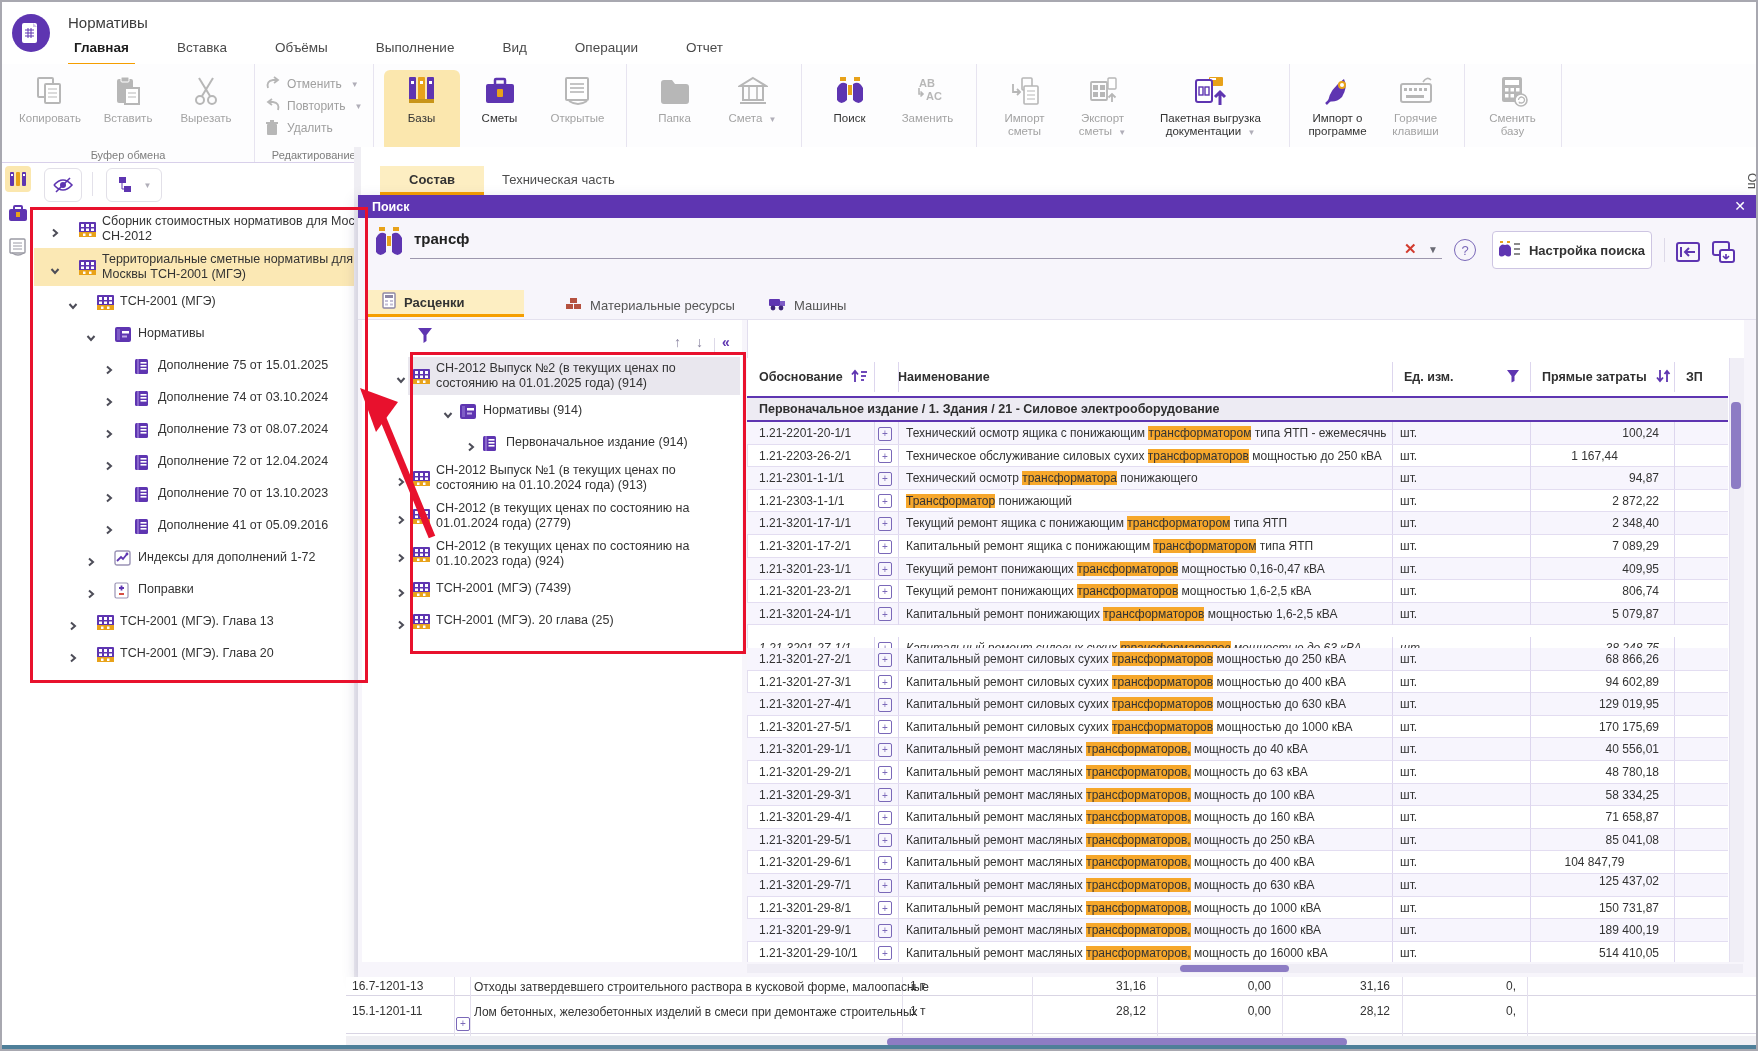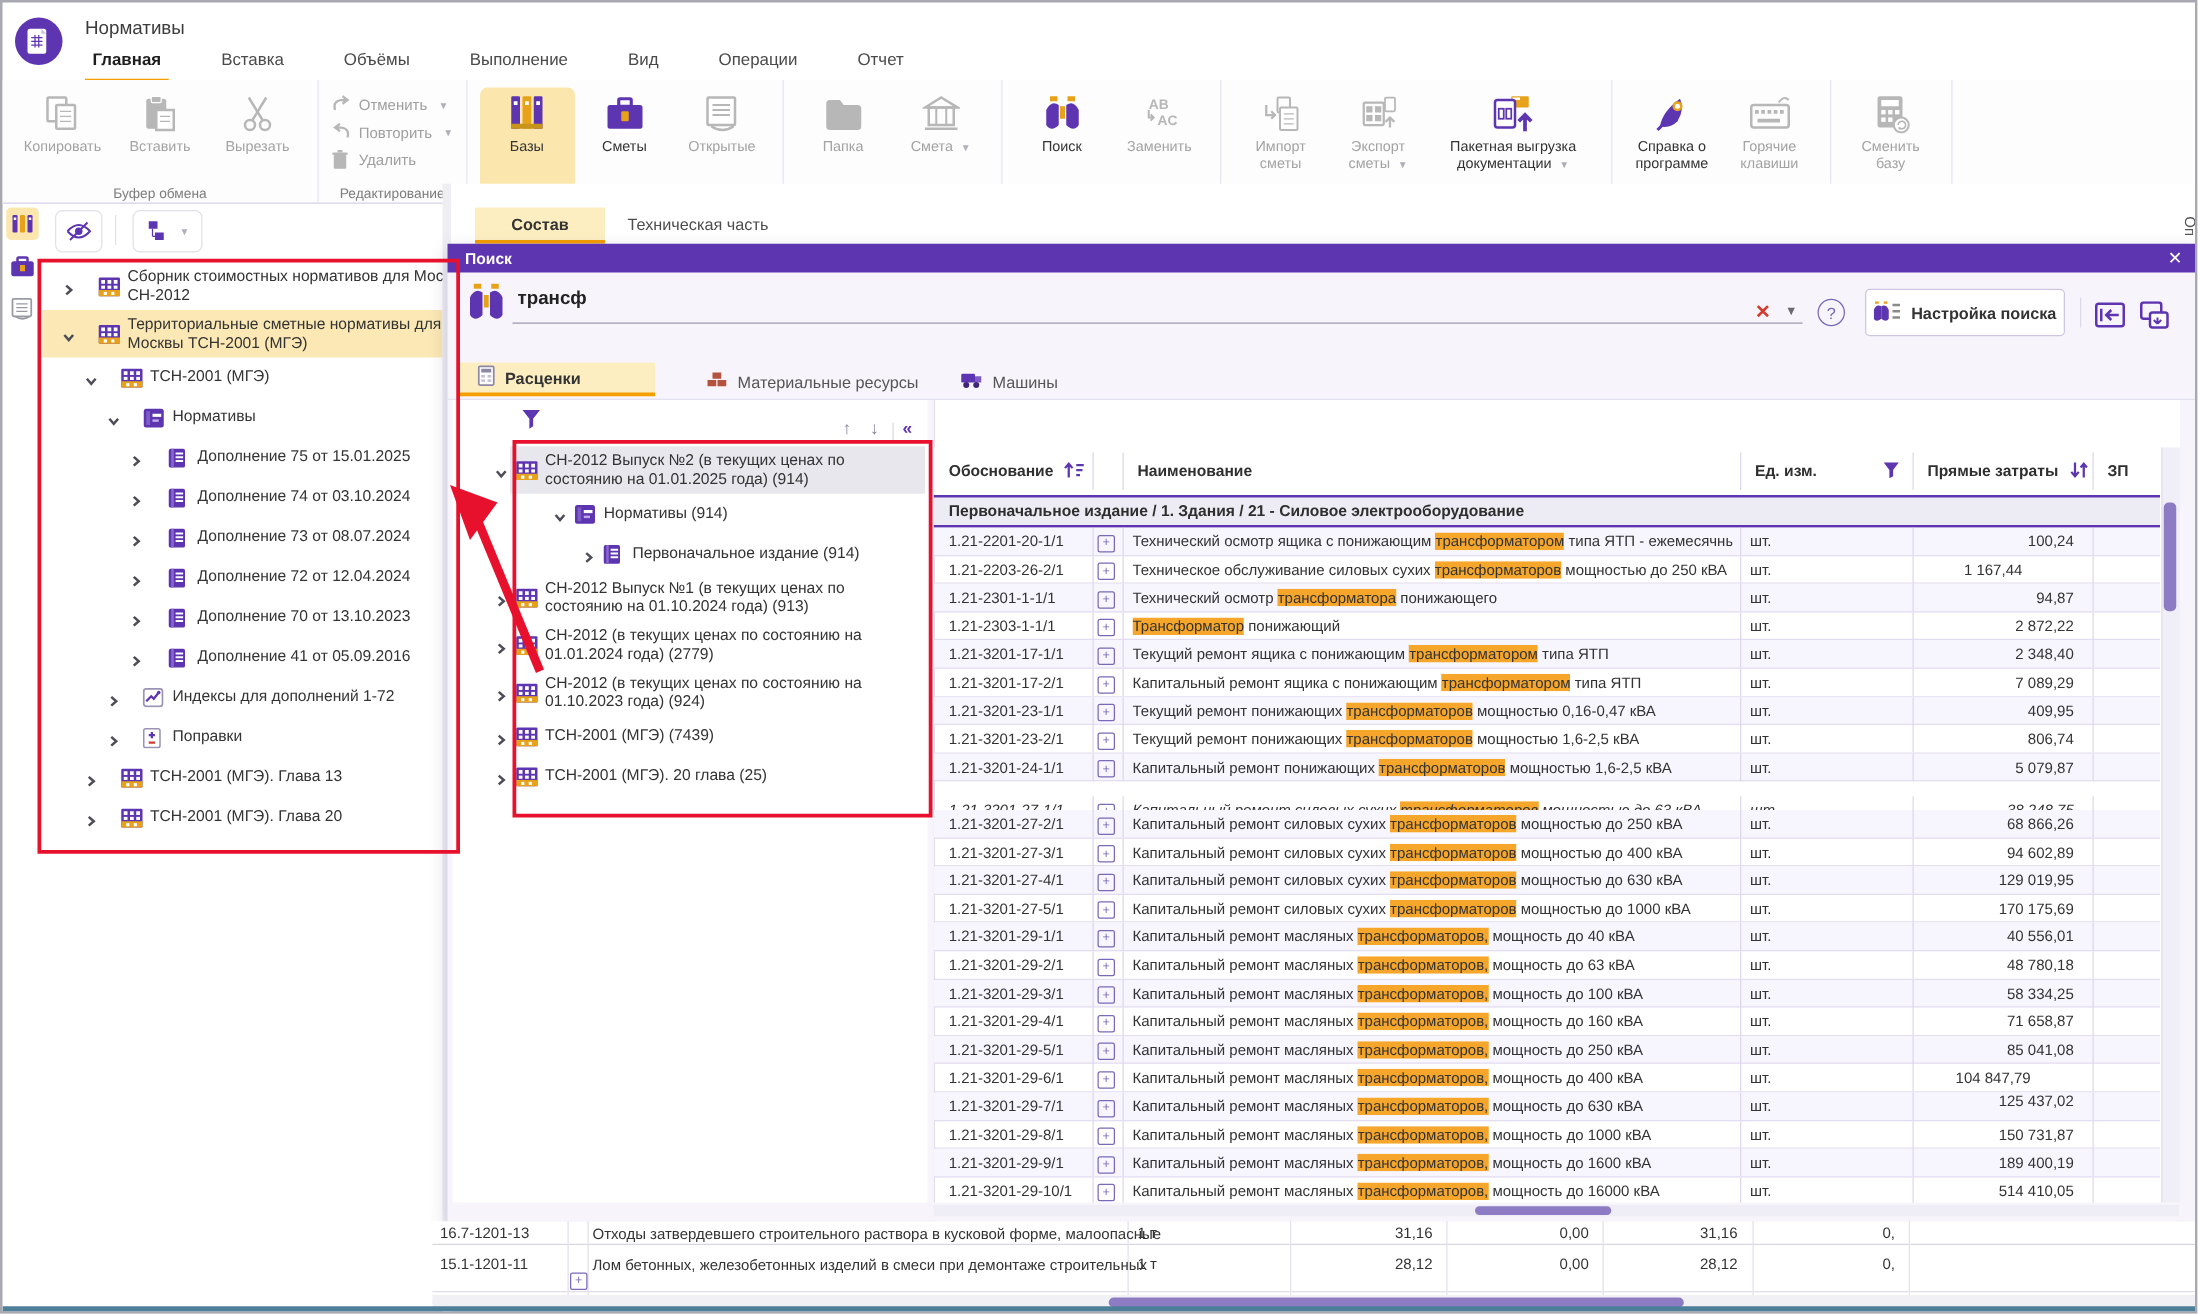--- a/index.html
+++ b/index.html
@@ -286,21 +286,21 @@
       <div class="rgroup">
         <div class="rbtn">
           <span class="ric">
             <svg width="32" height="32" viewBox="0 0 32 32">
               <path d="M6 26 q2 -12 16 -22 q4 8 -2 18 q-6 6 -14 4" fill="#5e35b1"></path>
               <circle cx="20" cy="10" r="4" fill="#e8a21a"></circle>
               <circle cx="20" cy="10" r="2" fill="#fff"></circle>
               <path d="M4 29 l6 -6" stroke="#5e35b1" stroke-width="2.5"></path>
             </svg>
           </span>
-          <span class="rlabel">Справка о программе</span>
+          <span class="rlabel">Импорт о программе</span>
         </div>
         <div class="rbtn disabled">
           <span class="ric">
             <svg width="34" height="30" viewBox="0 0 34 30">
               <path d="M24 6 q4 -6 8 -2" fill="none" stroke="currentColor" stroke-width="1.6"></path>
               <rect x="2" y="8" width="30" height="18" rx="2" fill="none" stroke="currentColor" stroke-width="2"></rect>
               <g fill="currentColor">
                 <rect x="5" y="12" width="3" height="3"></rect>
                 <rect x="10" y="12" width="3" height="3"></rect>
                 <rect x="15" y="12" width="3" height="3"></rect>
@@ -913,21 +913,21 @@
           <span>Обоснование</span>
           <span><svg width="17" height="14" viewBox="0 0 17 14">
               <path d="M4 13 V2 m-3 3.5 L4 2 l3 3.5" fill="none" stroke="#5e35b1" stroke-width="1.8"></path>
               <g stroke="#5e35b1" stroke-width="1.8">
                 <line x1="10" y1="3" x2="16" y2="3"></line>
                 <line x1="10" y1="7" x2="15" y2="7"></line>
                 <line x1="10" y1="11" x2="13" y2="11"></line>
               </g>
             </svg></span>
         </div>
-        <div class="abs thead" style="left: 151px; top: 0px; width: 494px; height: 38px; display: flex; align-items: center; gap: 8px; padding-left: 12px; box-sizing: border-box;">
+        <div class="abs thead" style="left: 151px; top: 0px; width: 494px; height: 38px; display: flex; align-items: center; gap: 8px; box-sizing: border-box;">
           <span>Наименование</span>
         </div>
         <div class="abs thead" style="left: 645px; top: 0px; width: 138px; height: 38px; display: flex; align-items: center; gap: 8px; padding-left: 12px; box-sizing: border-box;">
           <span>Ед. изм.</span>
           <span style="margin-left:auto;margin-right:10px;"><svg width="14" height="14" viewBox="0 0 14 14">
               <path d="M1 1 h12 l-4.5 6 v5 l-3 1.5 v-6.5 z" fill="#5e35b1"></path>
             </svg></span>
         </div>
         <div class="abs thead" style="left: 783px; top: 0px; width: 142px; height: 38px; display: flex; align-items: center; gap: 8px; padding-left: 12px; box-sizing: border-box;">
           <span>Прямые затраты</span>

